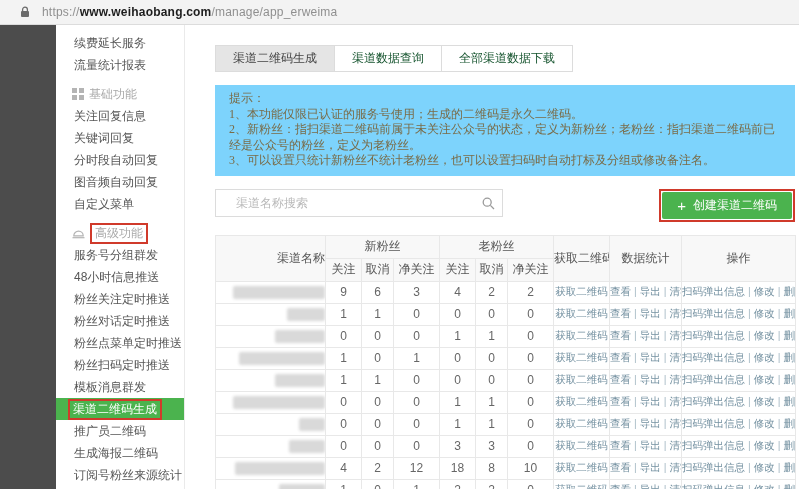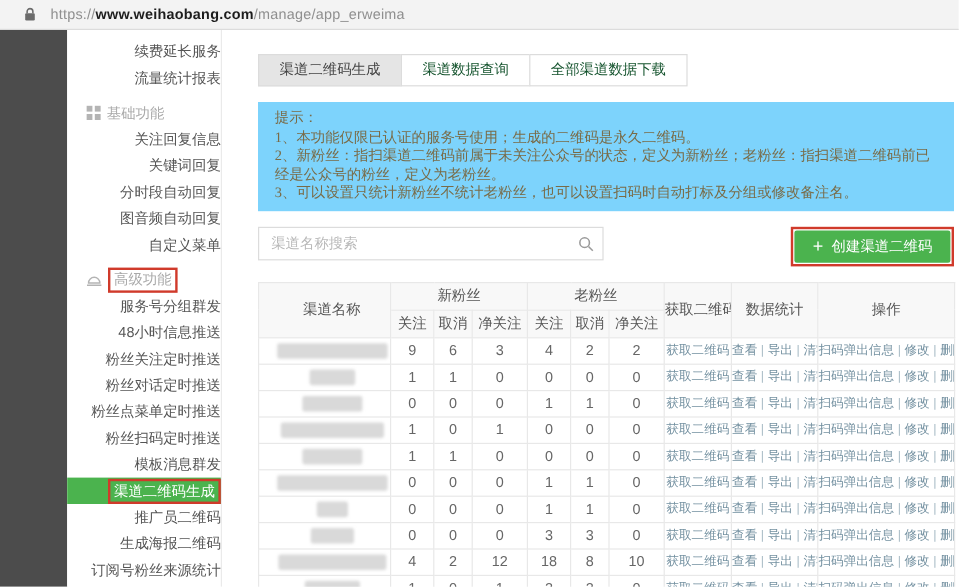--- a/index.html
+++ b/index.html
@@ -13,21 +13,21 @@
   .browser-bar {
     height: 25px; background: #f3f3f3; border-bottom: 1px solid #dcdcdc;
     display: flex; align-items: center; padding-left: 20px; gap: 12px;
   }
   .url { color: #8f8f8f; letter-spacing: .2px; }
   .url .host { color: #1d1d1d; font-weight: bold; }
   
   .dark-rail { position: absolute; left: 0; top: 25px; bottom: 0; width: 56px; background: #4c4c4c; }
   .sidebar {
     position: absolute; left: 56px; top: 25px; bottom: 0; width: 129px;
-    background: #fff; border-right: 1px solid #eaeaea; padding-top: 7px; text-align: right;
+    background: #fff; border-right: 1px solid #eaeaea; padding-top: 7px;
   }
   .side-item { height: 22px; line-height: 22px; padding-left: 18px; color: #555; white-space: nowrap; cursor: pointer; }
   .side-section { height: 22px; margin-top: 7px; padding-left: 16px; color: #a9a9a9; display: flex; align-items: center; gap: 5px; cursor: pointer; }
   .side-item.active { background: #4bb34e; color: #fff; padding-left: 12px; }
   .red-box { display: inline-block; border: 2px solid #d03a2b; padding: 0 3px; line-height: 17px; }
   
   .main { position: absolute; left: 186px; top: 25px; right: 0; bottom: 0; padding: 20px 4px 0 29px; }
   .tabs { display: flex; }
   .tab {
     height: 27px; line-height: 25px; padding: 0 17px; border: 1px solid #dcdcdc;
@@ -35,39 +35,39 @@
   }
   .tab:first-child { margin-left: 0; }
   .tab.active { background: #e5e5e5; color: #444; }
   .notice {
     margin-top: 13px; background: #7dd3fc; padding: 6px 14px 7px;
     color: #796b47; line-height: 15.5px; font-family: Liberation Serif, serif;
   }
   .toolbar { margin-top: 13px; display: flex; justify-content: space-between; align-items: flex-start; }
   .search-wrap { position: relative; width: 288px; }
   .search-wrap input {
-    width: 100%; height: 28px; border: 1px solid #dcdcdc; padding: 0 30px 0 10px;
+    width: 100%; height: 28px; border: 1px solid #dcdcdc; padding: 0 30px 0 20px;
     font: inherit; color: #555; outline: none; background: #fff;
   }
   .search-wrap input::placeholder { color: #b9b9b9; }
   .search-icon { position: absolute; right: 8px; top: 8px; }
   .btn-annotation { border: 2px solid #d03a2b; padding: 1px; }
   .create-btn {
     background: #4bb34e; color: #fff; border: none; height: 27px; padding: 0 15px;
     font: inherit; border-radius: 2px; display: flex; align-items: center; gap: 7px; cursor: pointer;
   }
   .create-btn .plus { font-size: 15px; line-height: 1; }
   
   table { margin-top: 13px; width: 580px; border-collapse: collapse; table-layout: fixed; }
   th, td {
     border: 1px solid #e8e8e8; font-weight: normal; text-align: center;
     color: #666; height: 22px; padding: 0; white-space: nowrap; overflow: hidden;
   }
   thead th { background: #f8f8f8; color: #555; height: 23px; }
-  .name-h, .name-c { text-align: center; padding-left: 12px; }
+  .name-h, .name-c { text-align: right; padding-left: 12px; }
   .blur-blob {
     display: inline-block; vertical-align: middle; height: 13px;
     background: #d9d9d9; border-radius: 2px; filter: blur(1.5px);
   }
   .tlink { color: #7491a1; text-decoration: none; cursor: pointer; }
   .sep { color: #a9bcc6; margin: 0 3px; }
   .small-links { font-size: 10.5px; }
 </style>
 </head>
 <body>

